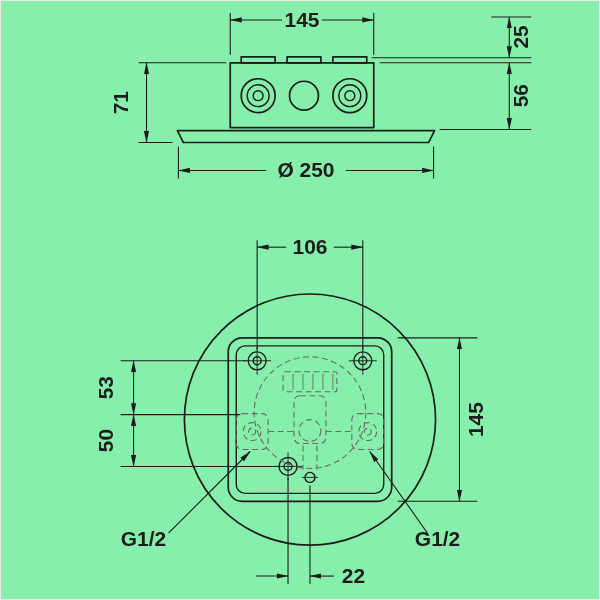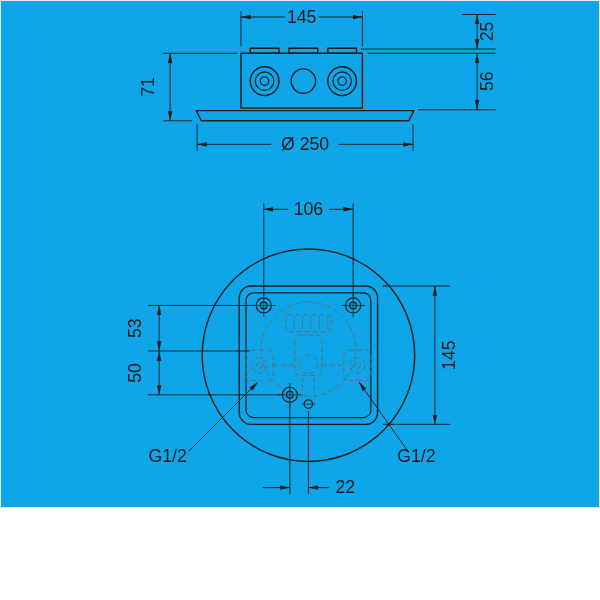--- a/index.html
+++ b/index.html
@@ -1,19 +1,20 @@
 <!DOCTYPE html>
 <html><head>
 <meta charset="utf-8">
 <style>
   html,body{margin:0;padding:0;background:#fff;}
   .canvas{
-    width:600px;height:508px;position:relative;background:#0ea5e9;
+    width:600px;height:600px;position:relative;background:#86efac;
     box-sizing:border-box;border:1px solid #e9e9e9;
     font-family:"Liberation Sans", sans-serif;
+    font-weight:bold;
   }
   svg{display:block;width:100%;height:100%;}
   text{
     font-family:"Liberation Sans", sans-serif;
     font-size:21px;
     fill:#1c1c1c;
   }
   .obj{stroke:#1c1c1c;stroke-width:1.7;fill:none;stroke-linejoin:round;stroke-linecap:round;}
   .obj2{stroke:#1c1c1c;stroke-width:1.4;fill:none;}
   .dim{stroke:#1c1c1c;stroke-width:1.1;fill:none;}

